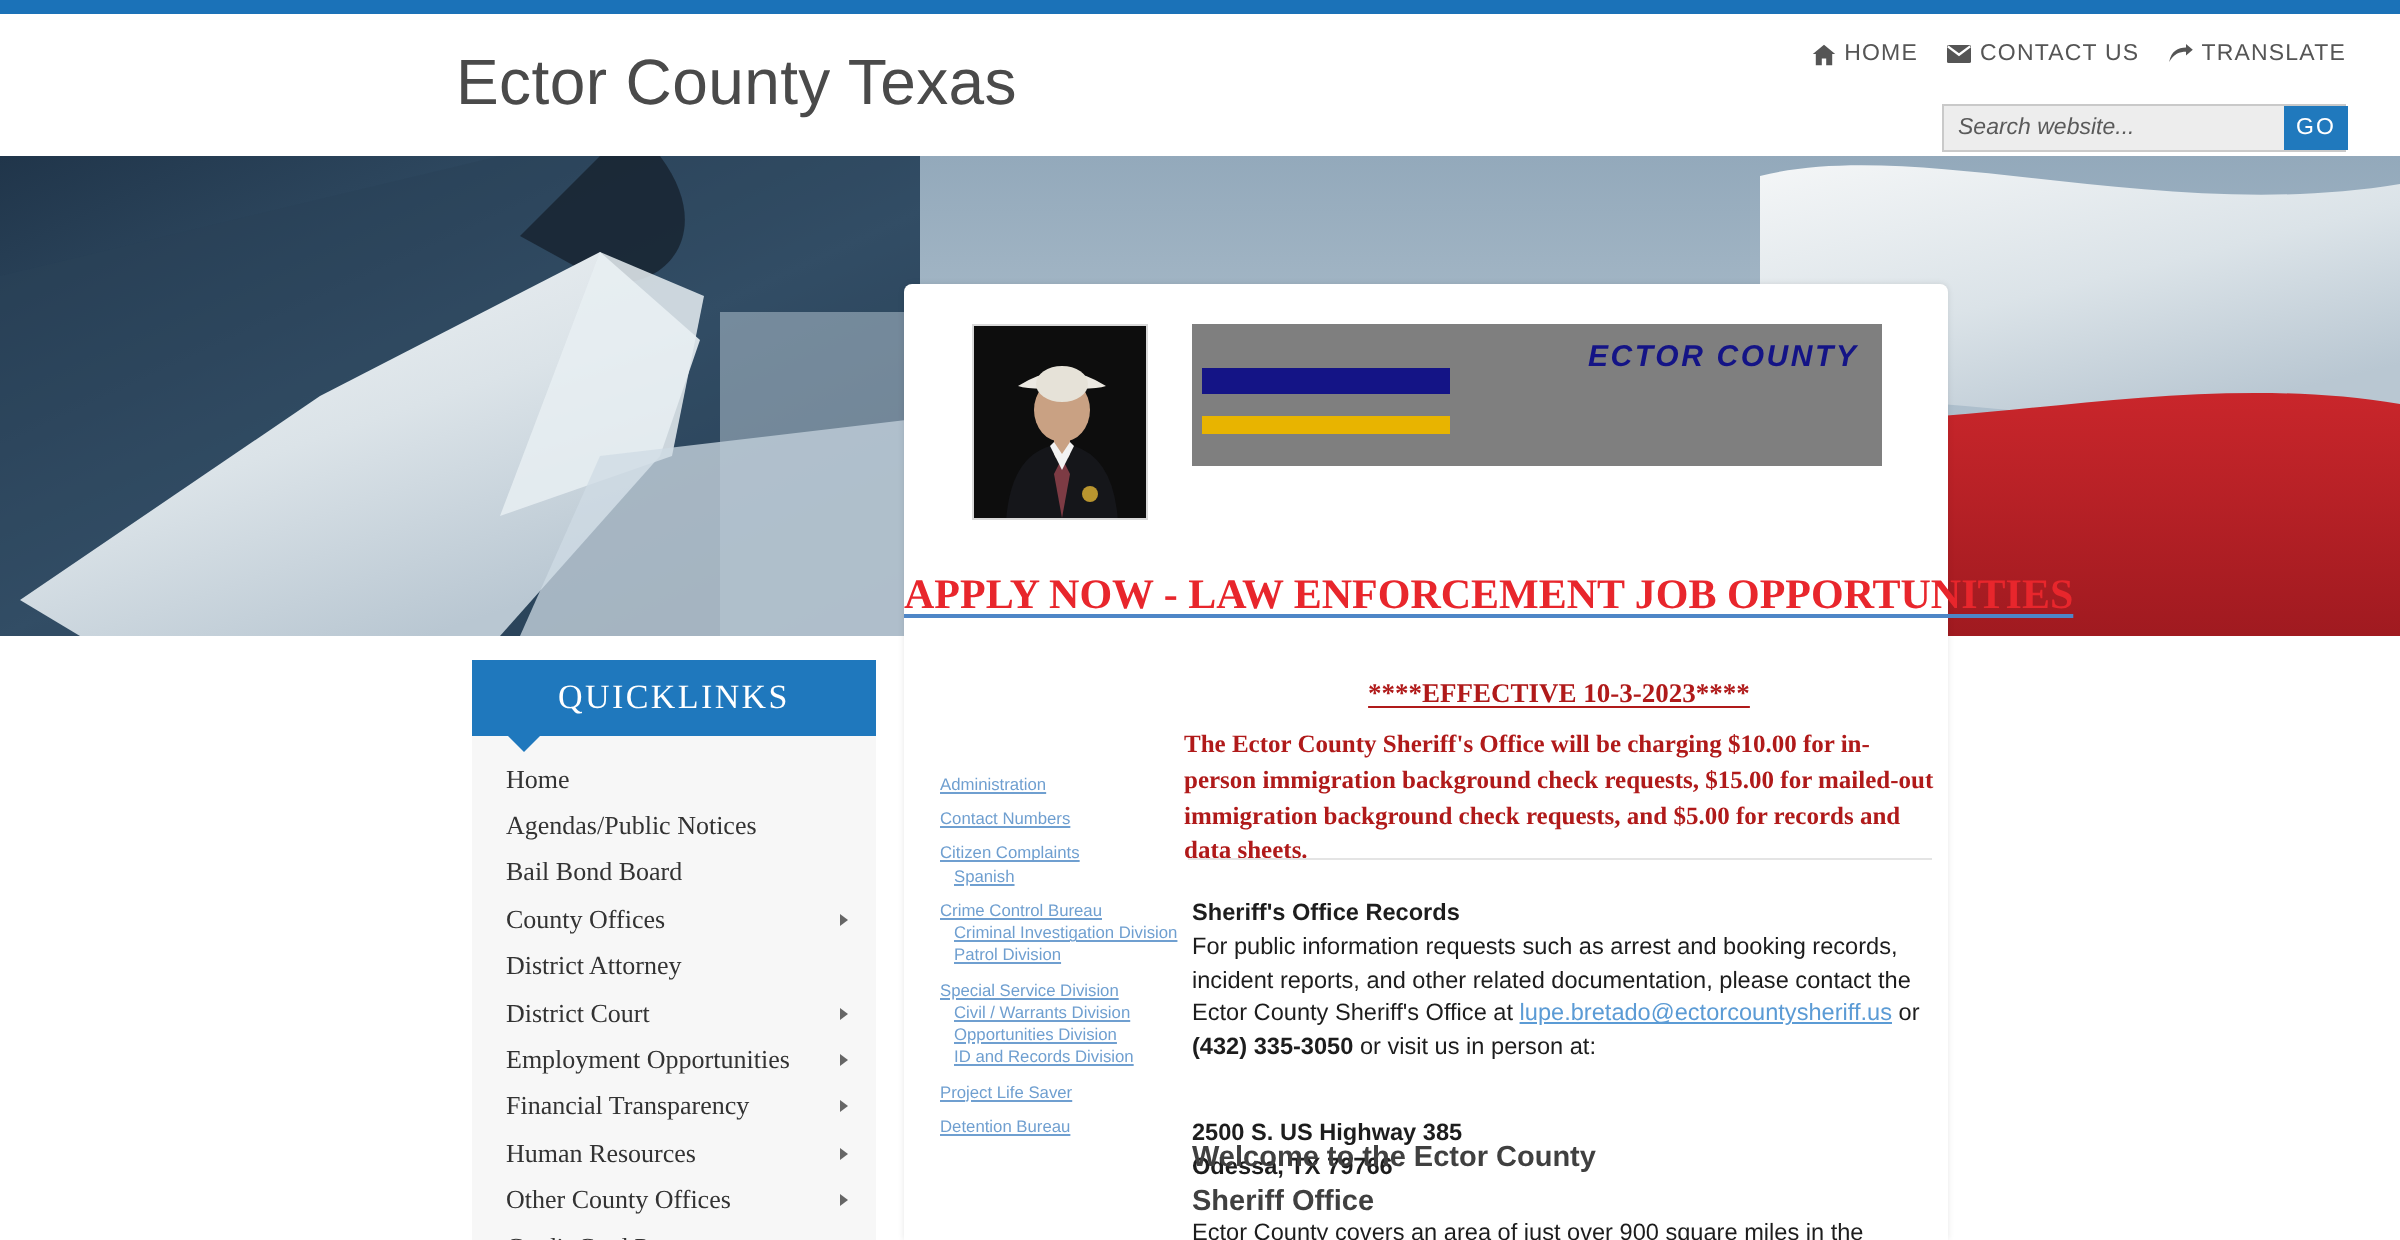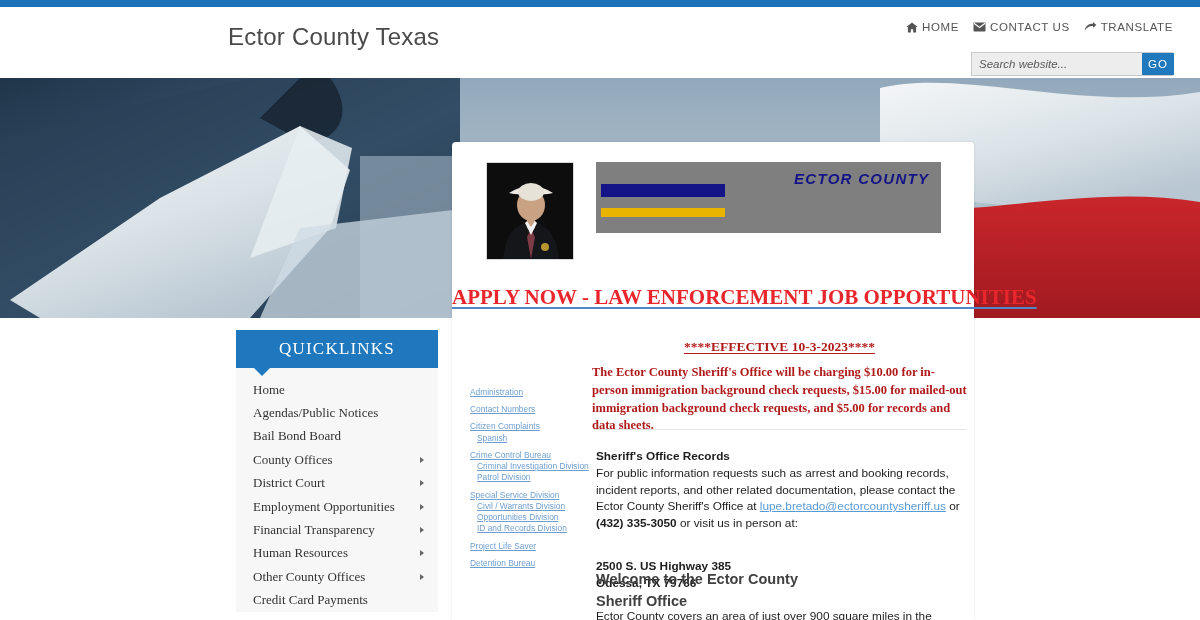--- a/index.html
+++ b/index.html
@@ -21,21 +21,21 @@
   }
 
   
   .header {
     position: absolute; top: 7px; left: 0;
     width: 1200px; height: 71px;
     background: #ffffff;
   }
   .site-title {
     position: absolute; left: 228px; top: 16px;
-    font-size: 24px; font-weight: 300;
+    font-size: 32px; font-weight: 300;
     color: #4a4a4a;
     letter-spacing: 0.2px;
     white-space: nowrap;
     font-family: "Liberation Sans", sans-serif;
   }
 
   .utilnav {
     position: absolute; right: 27px; top: 14px;
     display: flex; align-items: center; gap: 14px;
     font-size: 11.5px; color: #555;
@@ -396,20 +396,23 @@
           <span>Agendas/Public Notices</span>
         </div>
         <div class="ql-item">
           <span>Bail Bond Board</span>
         </div>
         <div class="ql-item">
           <span>County Offices</span>
           <span class="ql-arrow"></span>
         </div>
         <div class="ql-item">
+          <span>District Attorney</span>
+        </div>
+        <div class="ql-item">
           <span>District Court</span>
           <span class="ql-arrow"></span>
         </div>
         <div class="ql-item">
           <span>Employment Opportunities</span>
           <span class="ql-arrow"></span>
         </div>
         <div class="ql-item">
           <span>Financial Transparency</span>
           <span class="ql-arrow"></span>

